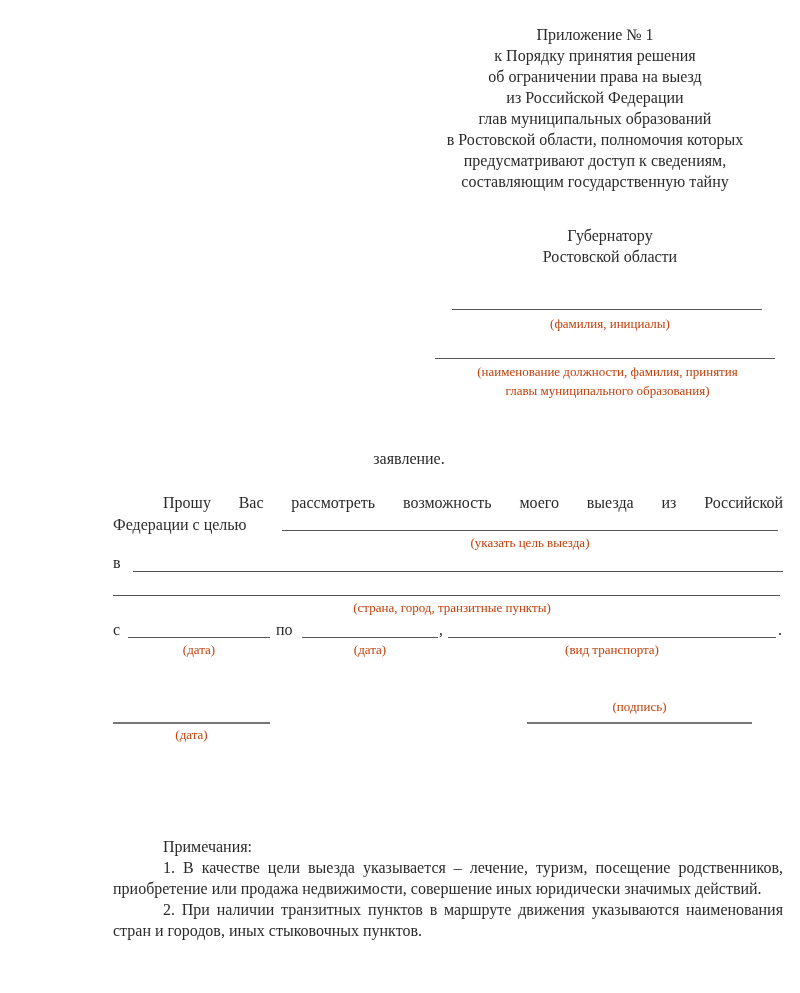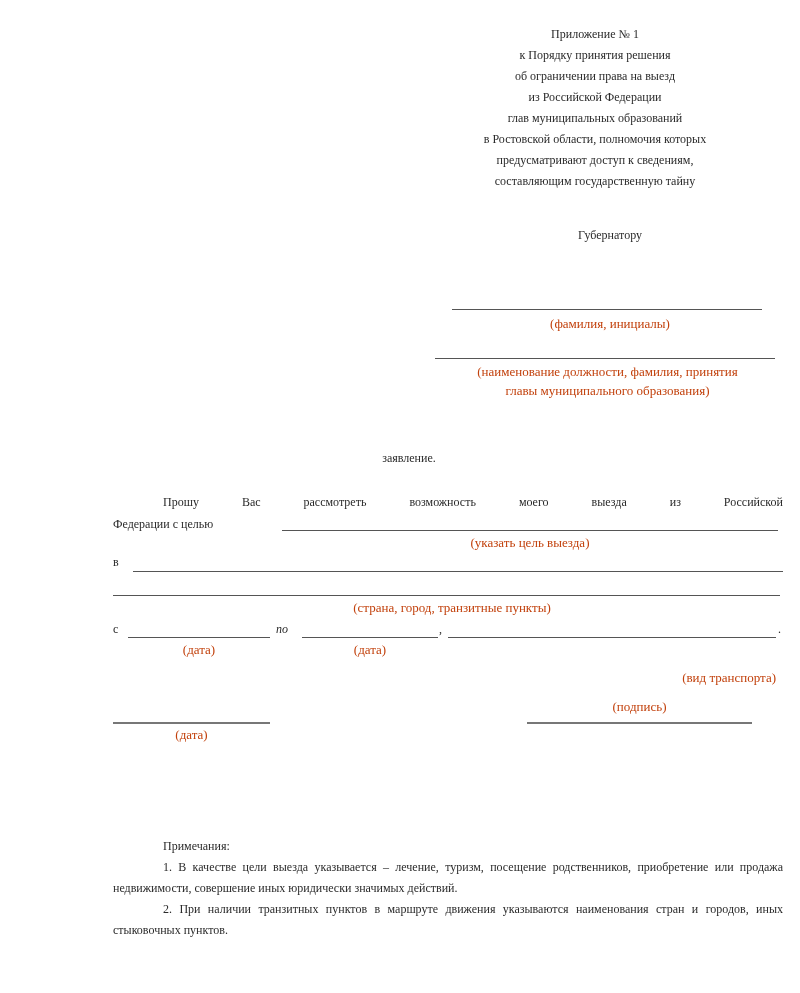--- a/index.html
+++ b/index.html
@@ -3,21 +3,21 @@
   <meta charset="utf-8">
   <style>
     html, body { margin: 0; padding: 0; background: #ffffff; }
     body {
       width: 800px; height: 993px; position: relative; overflow: hidden;
       font-family: "Liberation Serif", "DejaVu Serif", serif;
       color: #2a2a2a;
     }
     .abs { position: absolute; }
     .center { text-align: center; }
-    .t16 { font-size: 12px; line-height: 21px; }
+    .t16 { font-size: 16px; line-height: 21px; }
     .t13 { font-size: 13px; line-height: 19px; color: #c2410c; }
     .rule { position: absolute; height: 0; border-top: 1px solid #555; }
 
     #appendix { left: 395px; width: 400px; top: 24px; }
     #addressee { left: 440px; width: 340px; top: 225px; }
     #line-fio { left: 452px; width: 310px; top: 309px; }
     #cap-fio { left: 440px; width: 340px; top: 314px; }
     #line-position { left: 435px; width: 340px; top: 358px; }
     #cap-position { left: 425px; width: 365px; top: 362px; }
 
@@ -27,28 +27,28 @@
     #p1b { left: 113px; top: 514px; }
     #line-purpose { left: 282px; width: 496px; top: 530px; }
     #cap-purpose { left: 282px; width: 496px; top: 533px; }
     #v-letter { left: 113px; top: 552px; }
     #line-dest1 { left: 133px; width: 650px; top: 571px; }
     #line-dest2 { left: 113px; width: 667px; top: 595px; }
     #cap-dest { left: 282px; width: 340px; top: 598px; }
 
     #s-letter { left: 113px; top: 619px; }
     #line-date-from { left: 128px; width: 142px; top: 637px; }
-    #po-word { left: 276px; top: 619px; font-style: italic; }
+    #po-word { left: 276px; top: 619px; }
     #line-date-to { left: 302px; width: 136px; top: 637px; }
     #comma { left: 439px; top: 619px; }
     #line-transport { left: 448px; width: 328px; top: 637px; }
     #period { left: 778px; top: 619px; }
     #cap-date-from { left: 128px; width: 142px; top: 640px; }
     #cap-date-to { left: 302px; width: 136px; top: 640px; }
-    #cap-transport { left: 448px; width: 328px; top: 668px; text-align: right; }
+    #cap-transport { left: 448px; width: 328px; top: 640px; }
 
     #line-sign-date { left: 113px; width: 157px; top: 722px; border-top: 2px solid #777; }
     #cap-sign-date { left: 113px; width: 157px; top: 725px; }
     #line-signature { left: 527px; width: 225px; top: 722px; border-top: 2px solid #777; }
     #cap-signature { left: 527px; width: 225px; top: 697px; }
 
     #notes { left: 113px; width: 670px; top: 836px; }
     #notes .np { text-align: justify; text-indent: 50px; margin: 0; }
     #notes .nh { margin: 0; padding-left: 50px; }
   </style>
@@ -61,20 +61,21 @@
   <div>об ограничении права на выезд</div>
   <div>из Российской Федерации</div>
   <div>глав муниципальных образований</div>
   <div>в Ростовской области, полномочия которых</div>
   <div>предусматривают доступ к сведениям,</div>
   <div>составляющим государственную тайну</div>
 </div>
 
 <div id="addressee" class="abs center t16">
   <div>Губернатору</div>
+  <div>Ростовской области</div>
 </div>
 
 <div id="line-fio" class="rule"></div>
 <div id="cap-fio" class="abs center t13">(фамилия, инициалы)</div>
 
 <div id="line-position" class="rule"></div>
 <div id="cap-position" class="abs center t13">
   <div>(наименование должности, фамилия, принятия</div>
   <div>главы муниципального образования)</div>
 </div>

